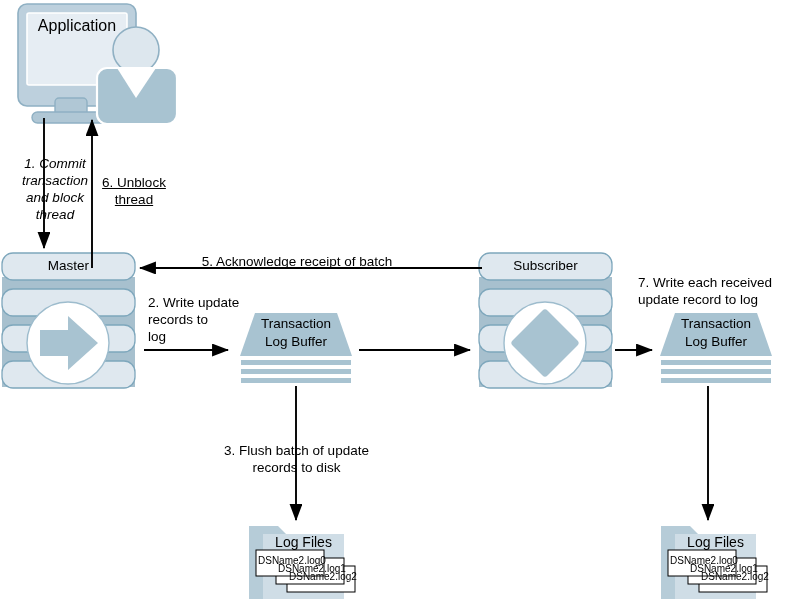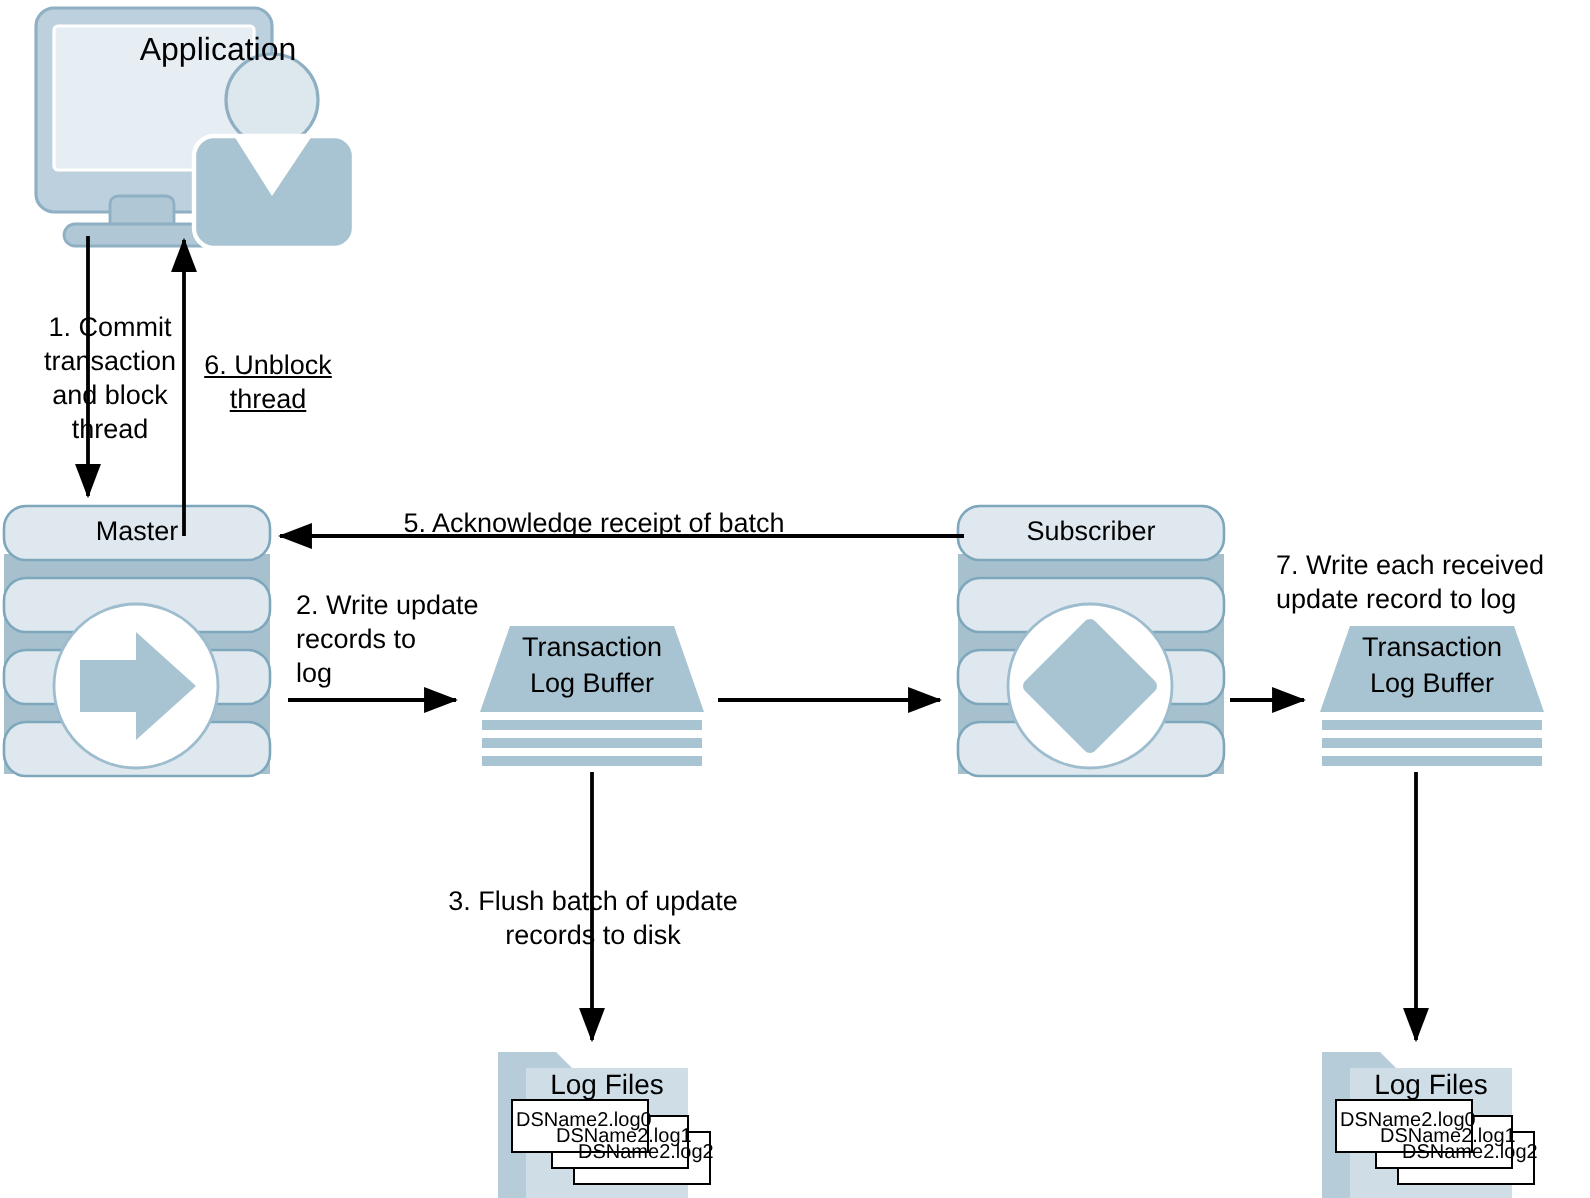--- a/index.html
+++ b/index.html
@@ -148,21 +148,21 @@
 
     <line x1="482" y1="268" x2="140" y2="268" stroke="#000" stroke-width="1.9" marker-end="url(#arrowhead)"></line>
 
     <line x1="615" y1="350" x2="652" y2="350" stroke="#000" stroke-width="1.9" marker-end="url(#arrowhead)"></line>
 
     <line x1="296" y1="386" x2="296" y2="520" stroke="#000" stroke-width="1.9" marker-end="url(#arrowhead)"></line>
 
     <line x1="708" y1="386" x2="708" y2="520" stroke="#000" stroke-width="1.9" marker-end="url(#arrowhead)"></line>
   </svg>
 
-  <div class="node-title" style="left:27px; top:17px; width:100px; font-size:16px;margin-left:32px;">Application</div>
+  <div class="node-title" style="left:27px; top:17px; width:100px; font-size:16px;">Application</div>
 
   <div class="node-title" style="left:2px; top:258px; width:133px;">Master</div>
 
   <div class="node-title" style="left:479px; top:258px; width:133px;">Subscriber</div>
 
   <div class="node-title" style="left:236px; top:316px; width:120px;">Transaction</div>
   <div class="node-title" style="left:236px; top:334px; width:120px;">Log Buffer</div>
 
   <div class="node-title" style="left:656px; top:316px; width:120px;">Transaction</div>
   <div class="node-title" style="left:656px; top:334px; width:120px;">Log Buffer</div>
@@ -171,21 +171,21 @@
   <div class="node-title" style="left:675px; top:534px; width:81px; font-size:14px;">Log Files</div>
 
   <div class="filefont" style="position:absolute; left:258px; top:555px; width:66px;">DSName2.log0</div>
   <div class="filefont" style="position:absolute; left:278px; top:563px; width:66px;">DSName2.log1</div>
   <div class="filefont" style="position:absolute; left:289px; top:571px; width:66px;">DSName2.log2</div>
 
   <div class="filefont" style="position:absolute; left:670px; top:555px; width:66px;">DSName2.log0</div>
   <div class="filefont" style="position:absolute; left:690px; top:563px; width:66px;">DSName2.log1</div>
   <div class="filefont" style="position:absolute; left:701px; top:571px; width:66px;">DSName2.log2</div>
 
-  <div class="lbl lbl-c" style="left:8px; top:155px; width:94px;">1. Commit
+  <div class="lbl lbl-c" style="left:8px; top:155px; width:94px;font-style:italic;">1. Commit
 transaction
 and block
 thread</div>
 
   <div class="lbl lbl-l" style="left:148px; top:294px; width:120px;">2. Write update
     records to
     log</div>
 
   <div class="lbl lbl-c" style="left:204px; top:442px; width:185px;">3. Flush batch of update
 records to disk</div>

